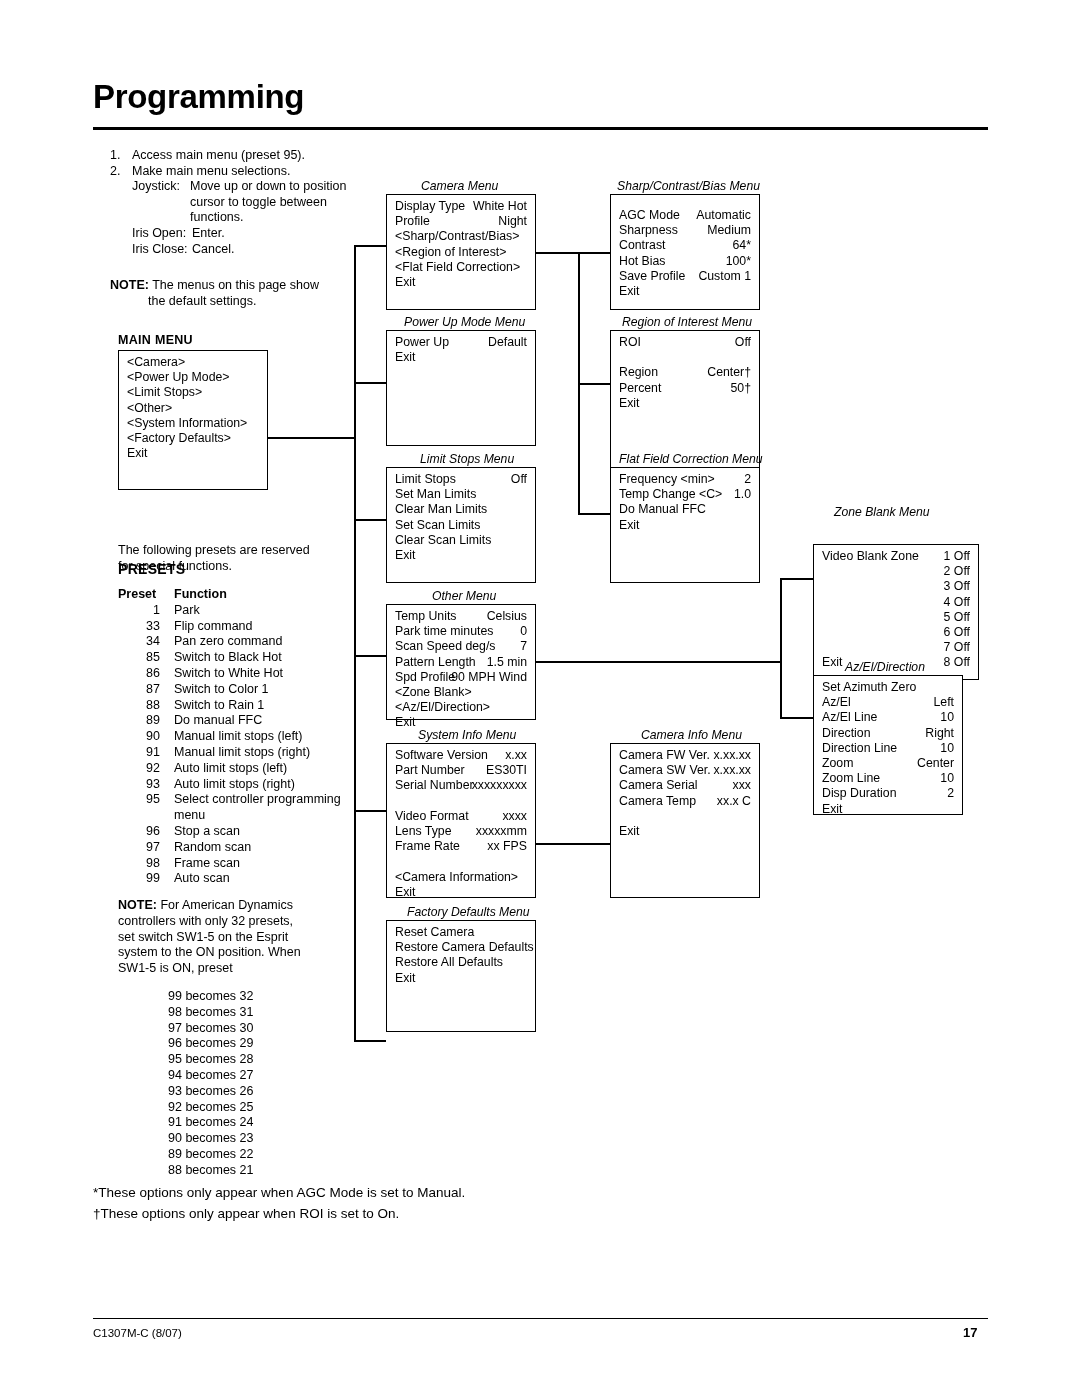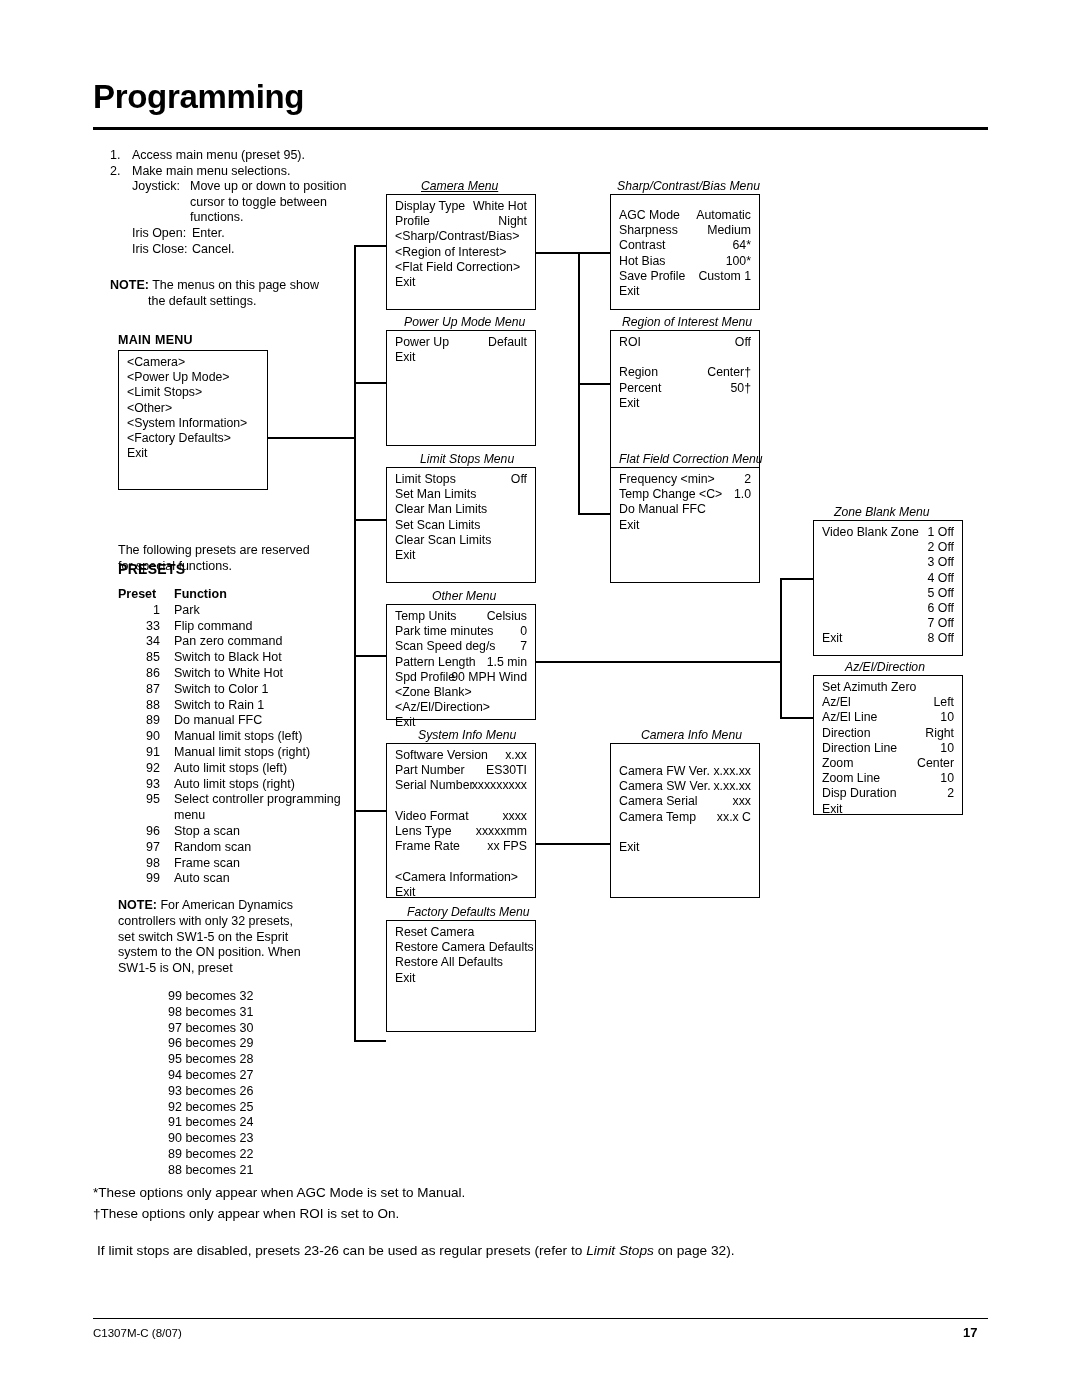--- a/index.html
+++ b/index.html
@@ -246,21 +246,21 @@
   <div class="ln" style="left:578px; top:383px; width:32px; height:1.5px;"></div>
   <div class="ln" style="left:578px; top:513px; width:32px; height:1.5px;"></div>
 
   <div class="ln" style="left:536px; top:661px; width:244px; height:1.5px;"></div>
   <div class="ln" style="left:780px; top:578px; width:1.5px; height:140px;"></div>
   <div class="ln" style="left:780px; top:578px; width:33px; height:1.5px;"></div>
   <div class="ln" style="left:780px; top:717px; width:33px; height:1.5px;"></div>
 
   <div class="ln" style="left:536px; top:843px; width:74px; height:1.5px;"></div>
 
-  <div class="boxtitle" style="left:421px; top:179px;text-decoration:underline;">Camera Menu</div>
+  <div class="boxtitle" style="left:421px; top:179px;">Camera Menu</div>
   <div class="box" style="left:386px; top:194px; width:150px; height:116px; padding-top:4px;">
     <div class="item"><span>Display Type</span><span class="r">White Hot</span></div>
     <div class="item"><span>Profile</span><span class="r">Night</span></div>
     <div class="item"><span>&lt;Sharp/Contrast/Bias&gt;</span></div>
     <div class="item"><span>&lt;Region of Interest&gt;</span></div>
     <div class="item"><span>&lt;Flat Field Correction&gt;</span></div>
     <div class="item"><span>Exit</span></div>
   </div>
 
   <div class="boxtitle" style="left:617px; top:179px;">Sharp/Contrast/Bias Menu</div>
@@ -300,21 +300,21 @@
 
   <div class="boxtitle" style="left:619px; top:452px;">Flat Field Correction Menu</div>
   <div class="box" style="left:610px; top:467px; width:150px; height:116px; padding-top:4px;">
     <div class="item"><span>Frequency &lt;min&gt;</span><span class="r">2</span></div>
     <div class="item"><span>Temp Change &lt;C&gt;</span><span class="r">1.0</span></div>
     <div class="item"><span>Do Manual FFC</span></div>
     <div class="item"><span>Exit</span></div>
   </div>
 
   <div class="boxtitle" style="left:834px; top:505px;">Zone Blank Menu</div>
-  <div class="box" style="left:813px; top:520px; width:150px; height:136px; padding-top:4px;">
+  <div class="box" style="left:813px; top:544px; width:166px; height:136px; padding-top:4px;">
     <div class="item"><span>Video Blank Zone</span><span class="r">1 Off</span></div>
     <div class="item"><span class="r">2 Off</span>&nbsp;</div>
     <div class="item"><span class="r">3 Off</span>&nbsp;</div>
     <div class="item"><span class="r">4 Off</span>&nbsp;</div>
     <div class="item"><span class="r">5 Off</span>&nbsp;</div>
     <div class="item"><span class="r">6 Off</span>&nbsp;</div>
     <div class="item"><span class="r">7 Off</span>&nbsp;</div>
     <div class="item"><span>Exit</span><span class="r">8 Off</span></div>
   </div>
 
@@ -351,40 +351,37 @@
     <div class="item">&nbsp;</div>
     <div class="item"><span>Video Format</span><span class="r">xxxx</span></div>
     <div class="item"><span>Lens Type</span><span class="r">xxxxxmm</span></div>
     <div class="item"><span>Frame Rate</span><span class="r">xx FPS</span></div>
     <div class="item">&nbsp;</div>
     <div class="item"><span>&lt;Camera Information&gt;</span></div>
     <div class="item"><span>Exit</span></div>
   </div>
 
   <div class="boxtitle" style="left:641px; top:728px;">Camera Info Menu</div>
-  <div class="box" style="left:610px; top:743px; width:150px; height:155px; padding-top:20px;">
+  <div class="box" style="left:610px; top:743px; width:150px; height:155px; padding-top:4px;">
     <div class="item"><span>Camera FW Ver.</span><span class="r">x.xx.xx</span></div>
     <div class="item"><span>Camera SW Ver.</span><span class="r">x.xx.xx</span></div>
     <div class="item"><span>Camera Serial</span><span class="r">xxx</span></div>
     <div class="item"><span>Camera Temp</span><span class="r">xx.x C</span></div>
     <div class="item">&nbsp;</div>
     <div class="item"><span>Exit</span></div>
   </div>
 
   <div class="boxtitle" style="left:407px; top:905px;">Factory Defaults Menu</div>
   <div class="box" style="left:386px; top:920px; width:150px; height:112px; padding-top:4px;">
     <div class="item"><span>Reset Camera</span></div>
     <div class="item"><span>Restore Camera Defaults</span></div>
     <div class="item"><span>Restore All Defaults</span></div>
     <div class="item"><span>Exit</span></div>
   </div>
 
   <div class="fn fn1">*These options only appear when AGC Mode is set to Manual.</div>
   <div class="fn fn2">†These options only appear when ROI is set to On.</div>
-  <div class="para para1">
-    <span>If limit stops are disabled, presets 23-26 can be used as regular presets (refer to </span><i>Limit Stops</i><span> on page 32).</span>
-  </div>
 
   <div class="footer-rule"></div>
   <div class="footer-left">C1307M-C (8/07)</div>
   <div class="footer-right">17</div>
 
 </div>
 
 </body></html>

